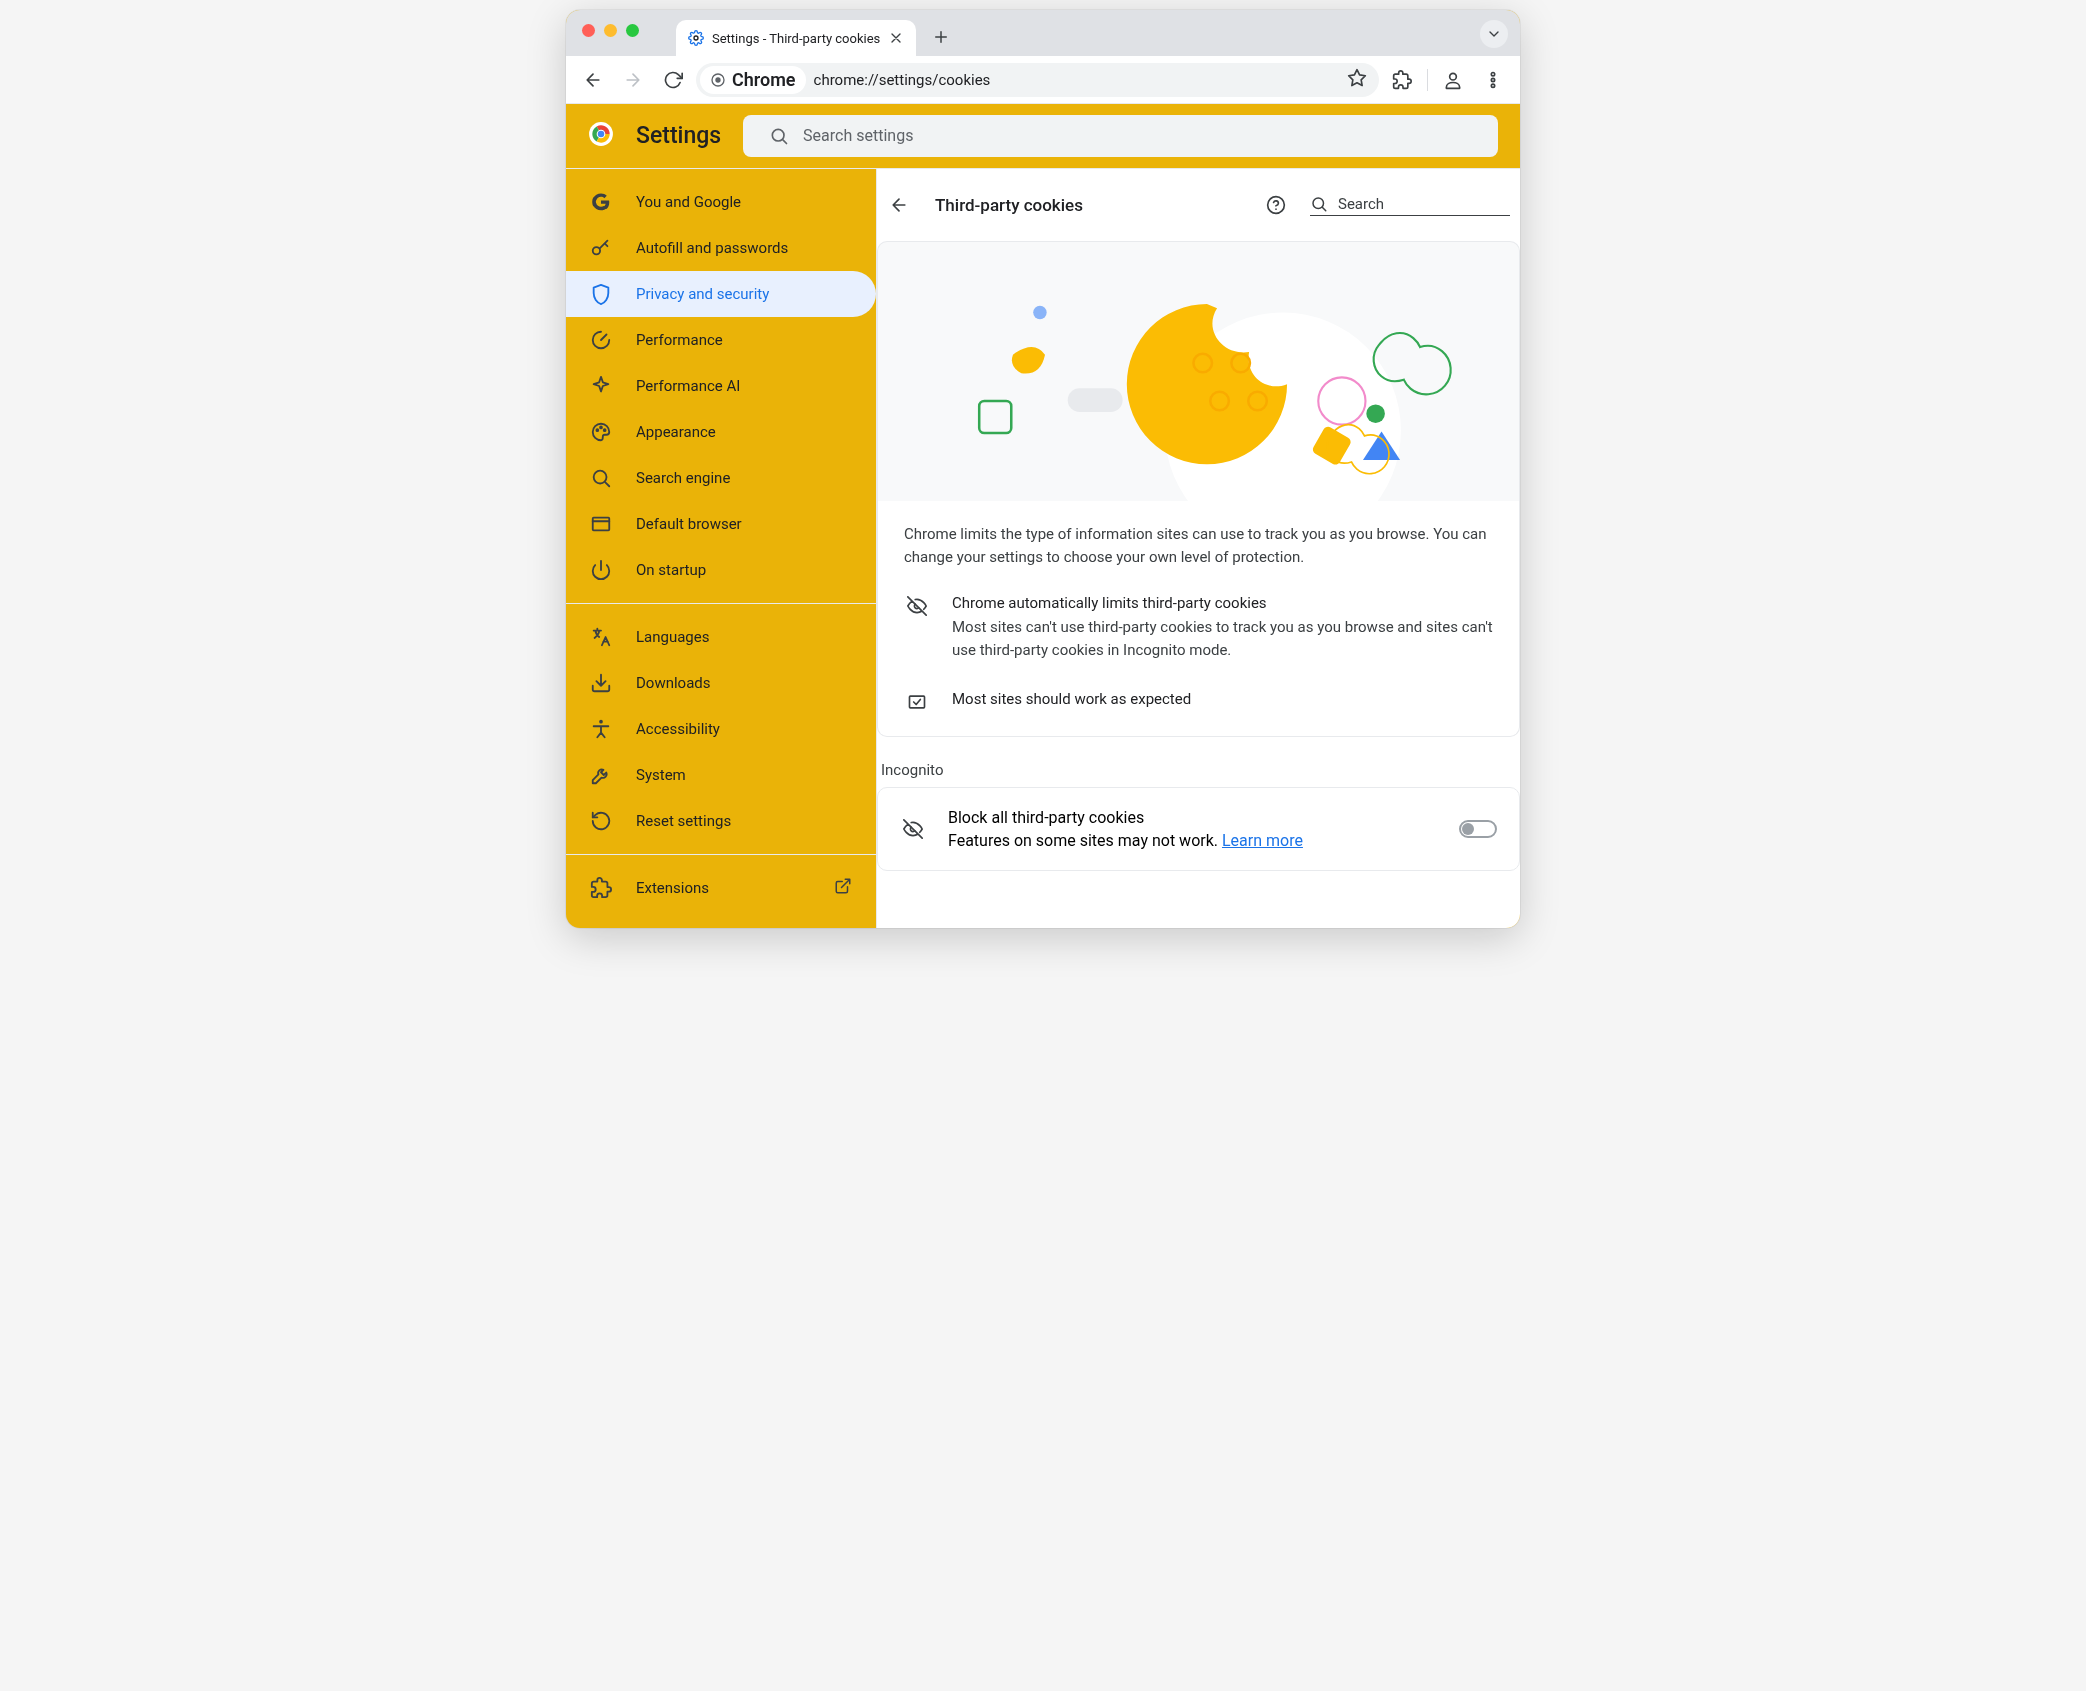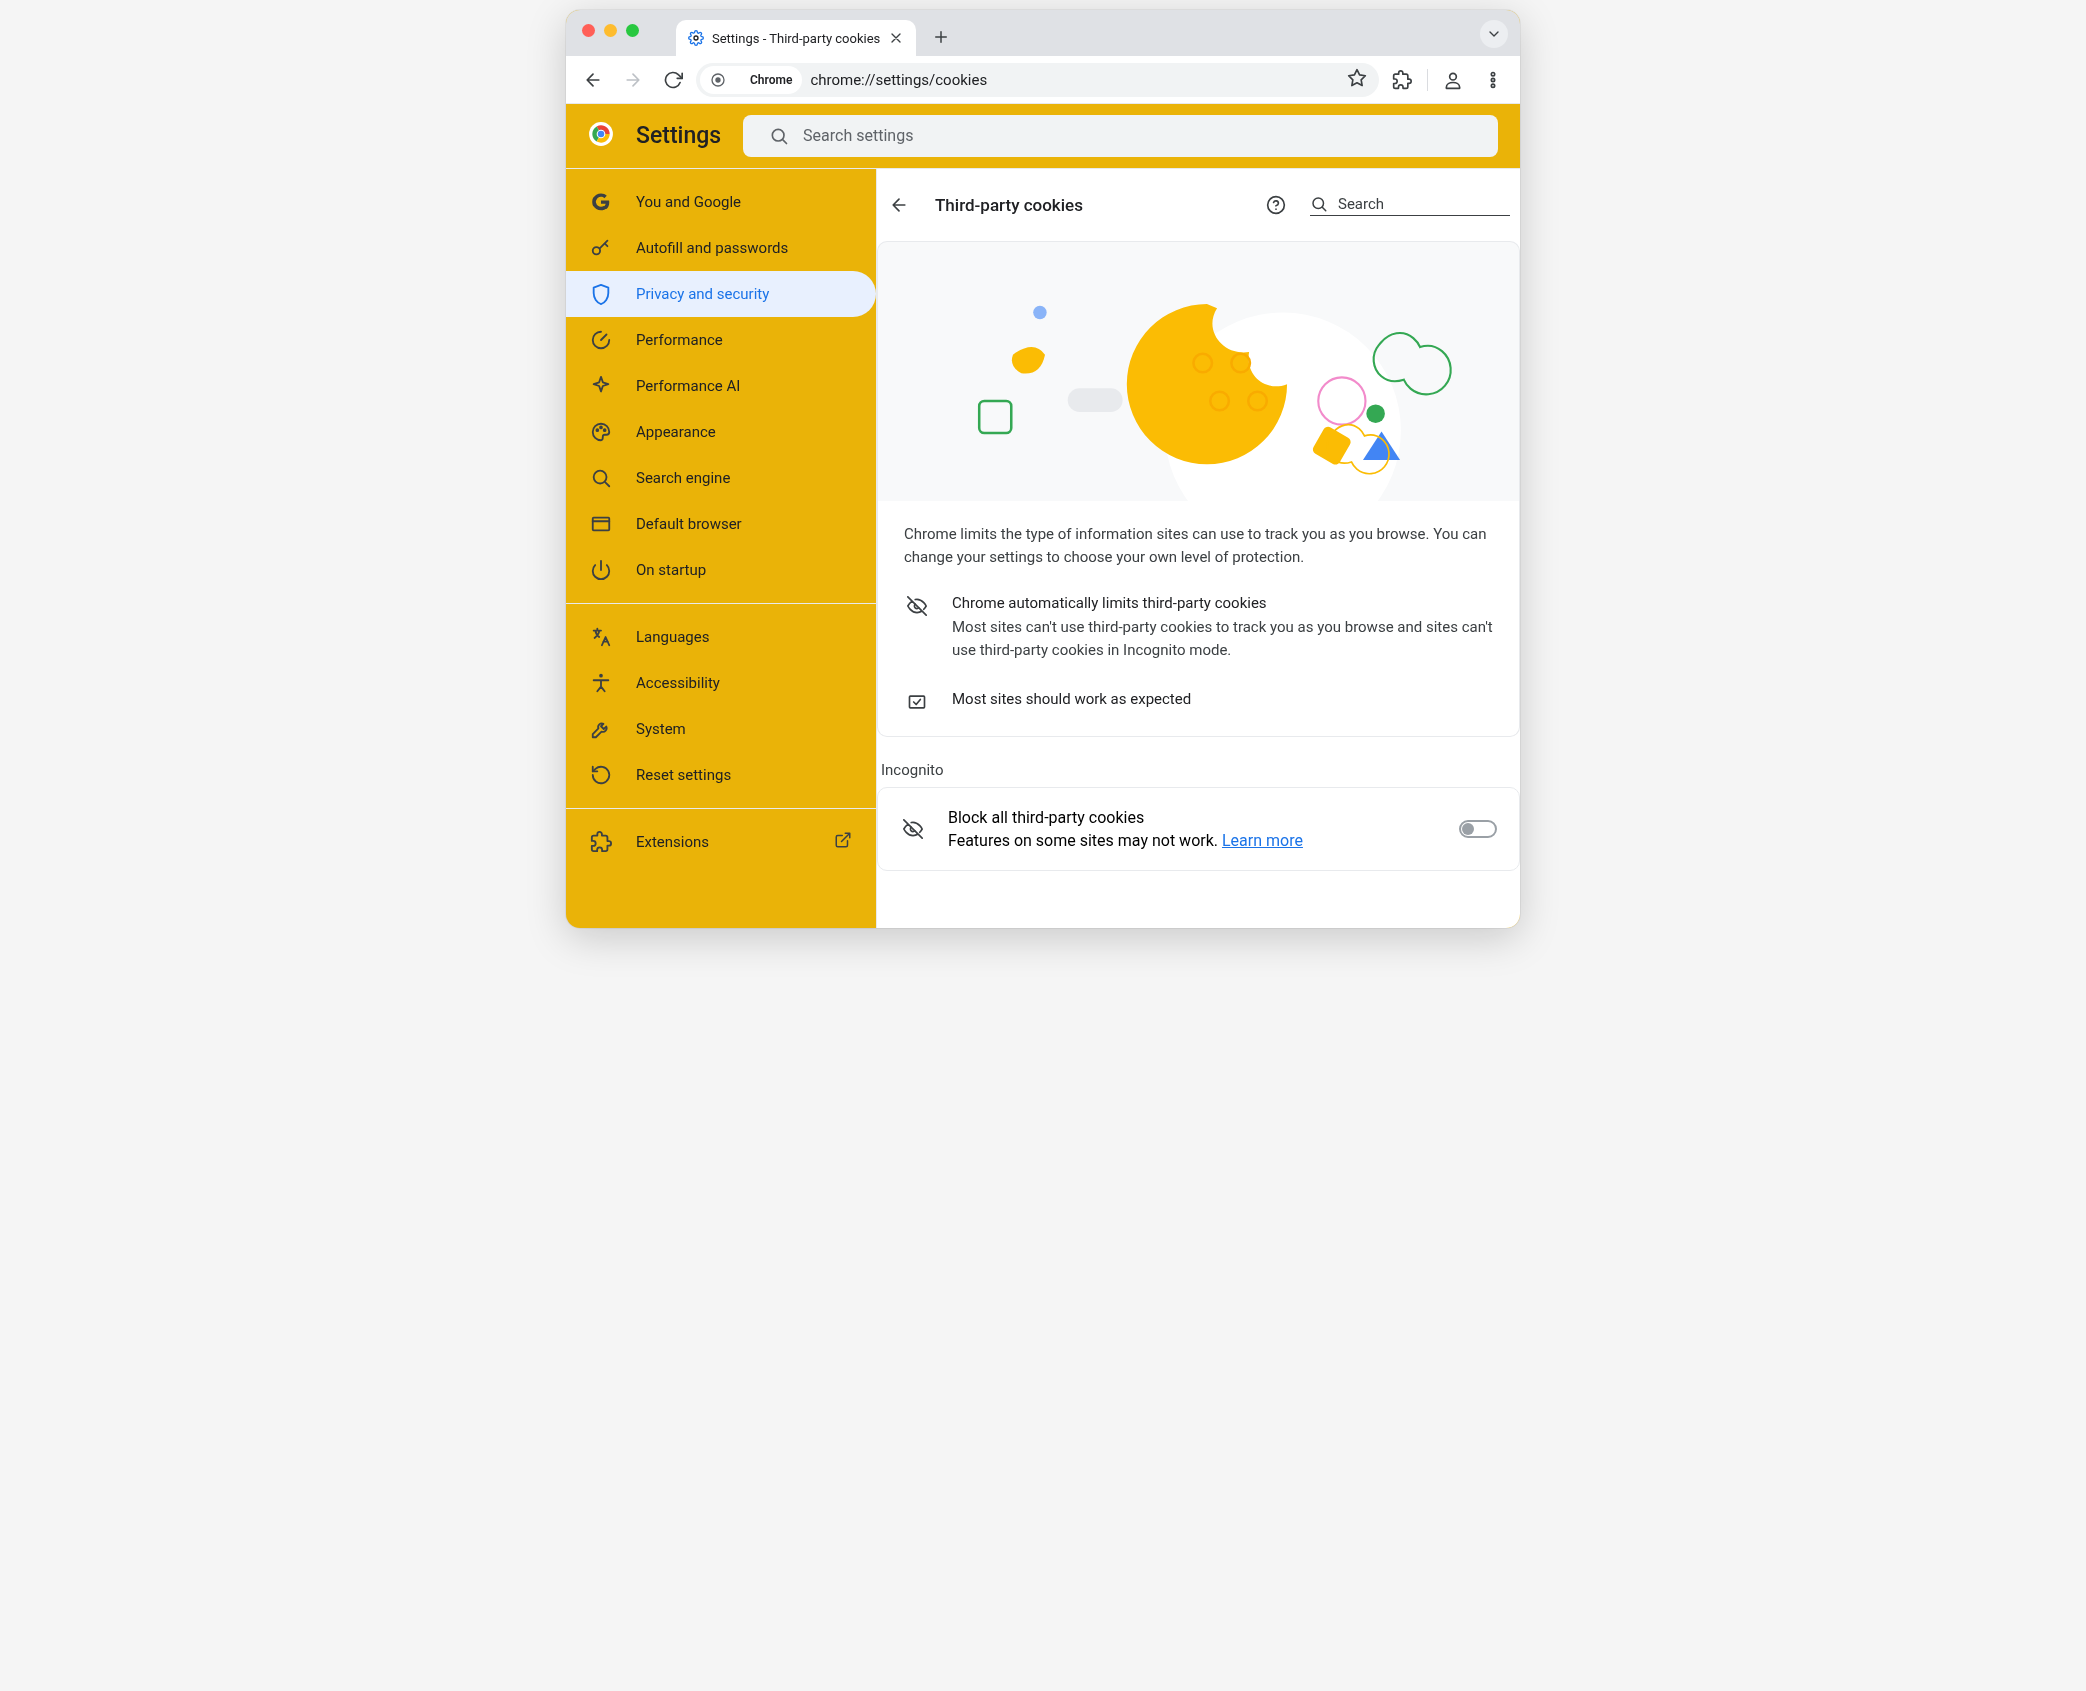--- a/index.html
+++ b/index.html
@@ -89,22 +89,22 @@
     background:var(--grey-100);
     border-radius:17px;
     display:flex;align-items:center;
     padding: 0 12px 0 4px;
     gap:8px;
     color:var(--grey-800);
     font-size:15px;
   }
   .omni-chip {
     height:28px;background:#fff;border-radius:14px;
-    display:flex;align-items:center;gap:24px;padding:0 10px;
-    font-size:12px;font-weight:600;color:var(--grey-800);
+    display:flex;align-items:center;gap:6px;padding:0 10px;
+    font-size:18px;font-weight:600;color:var(--grey-800);
   }
   .omni-url { flex:1; color:var(--grey-800); }
   .omni-star { color:var(--grey-700); }
   .tb-divider { width:1px;height:22px;background:var(--grey-300);margin:0 2px;}
 
   
   .app-header {
     height:64px;
     display:flex;align-items:center;
     padding: 0 22px;
@@ -449,20 +449,28 @@
 
       <div class="sb-divider"></div>
 
       <div class="sb-item">
         <span class="sb-icon">
           <svg class="i i22" viewBox="0 0 24 24">
               <path d="M4 5h8M8 3v2M6 5c0 4 4 7 4 7M10 5c0 4-5 8-5 8M13 21l4-9 4 9M14.5 17h5"></path>
             </svg>
         </span>
         <span>Languages</span>
+      </div>
+      <div class="sb-item">
+        <span class="sb-icon">
+          <svg class="i i22" viewBox="0 0 24 24">
+              <path d="M21 15v4a2 2 0 0 1-2 2H5a2 2 0 0 1-2-2v-4M7 10l5 5 5-5M12 15V3"></path>
+            </svg>
+        </span>
+        <span>Downloads</span>
       </div>
       <div class="sb-item">
         <span class="sb-icon">
           <svg class="i i22" viewBox="0 0 24 24">
               <circle cx="12" cy="4" r="2" fill="currentColor" stroke="none"></circle>
               <path d="M4 9h16M12 9v7M12 16l-4 5M12 16l4 5"></path>
             </svg>
         </span>
         <span>Accessibility</span>
       </div>

